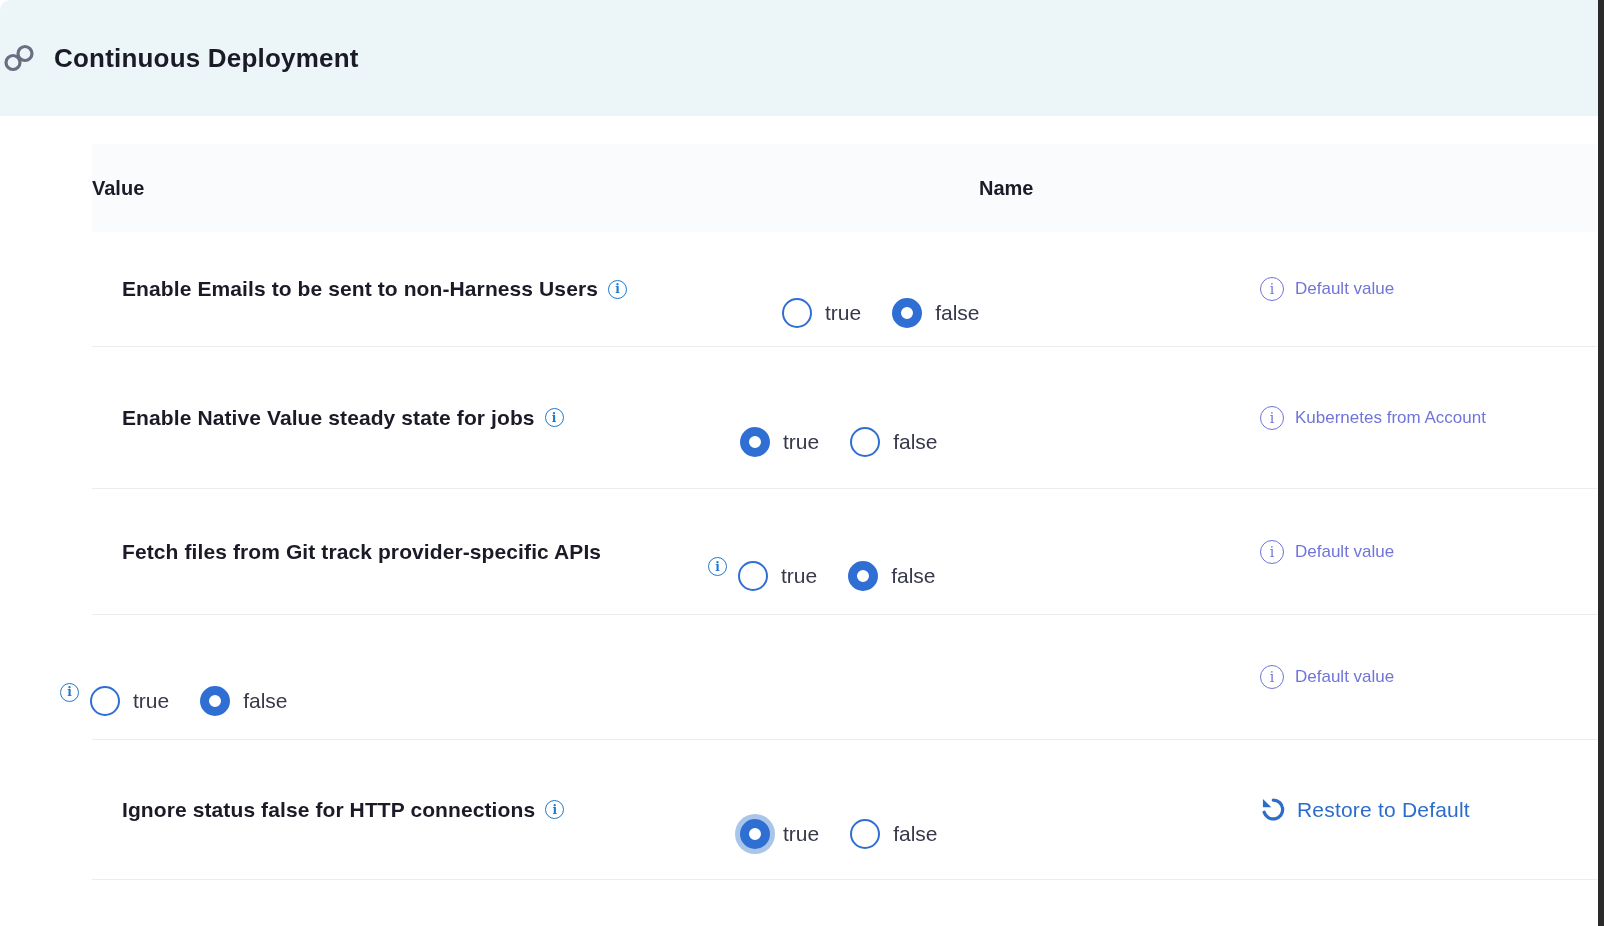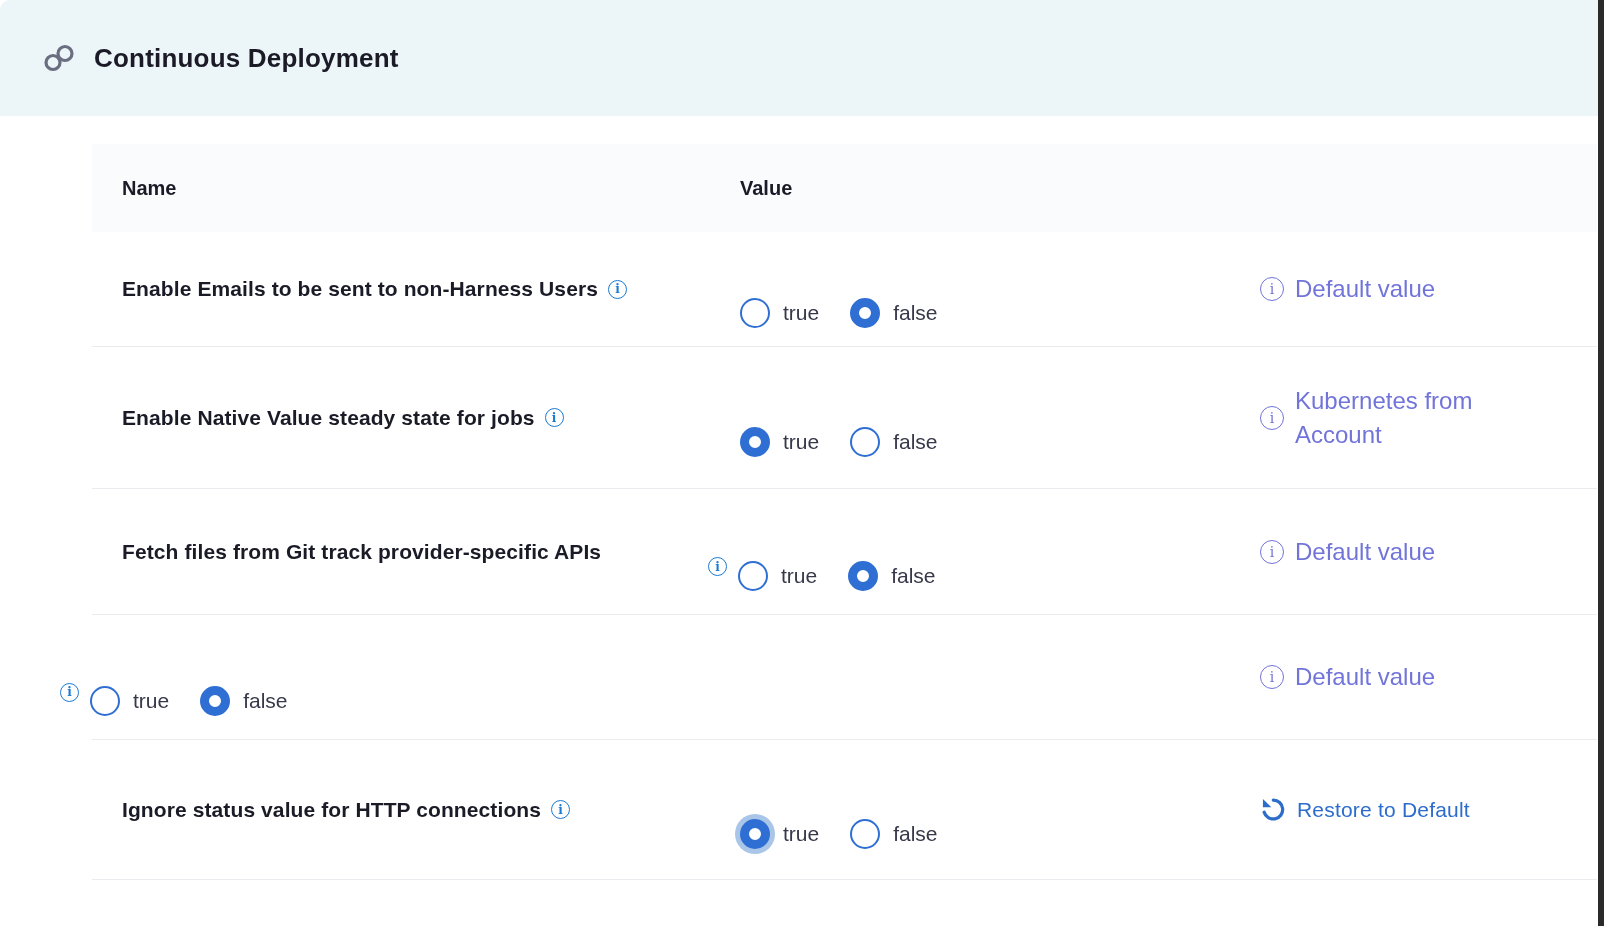--- a/index.html
+++ b/index.html
@@ -13,42 +13,41 @@
   
   .edge-strip {
     position: absolute; top: 0; right: 0; width: 6px; height: 100%;
     background: var(--edge-strip, #2a2a2a);
   }
   
   .header-band {
     height: 116px;
     background: var(--header-bg, #ecf6f9);
     display: flex; align-items: center;
-    padding-left: 40px;
     border-top-left-radius: 10px;
   }
   .link-icon { width: 38px; height: 34px; display: inline-flex; align-items: center; margin-right: 16px; cursor: pointer; }
   .page-title {
     font-size: 26px; font-weight: 700; color: var(--title-color, #1b1b28);
     letter-spacing: 0.2px;
   }
   
   .settings-table { margin-left: 92px; margin-right: 7px; margin-top: 28px; }
   .thead {
     background: var(--thead-bg, #fafbfd);
     height: 88px; display: flex; align-items: center;
   }
   .th { font-size: 20px; font-weight: 700; color: var(--title-color, #1b1b28); }
   .th-name { flex: 0 0 618px; margin-left: 30px; }
   .th-value { flex: 1; }
   .row {
     display: flex; align-items: center;
     border-bottom: 1px solid var(--row-border, #ebecf0);
   }
-  .row-h1 { height: 115px; }
+  .row-h1 { height: 115px; gap: 42px; }
   .row-h2 { height: 142px; }
   .row-h3 { height: 126px; }
   .row-h4 { height: 125px; }
   .row-h5 { height: 140px; }
   .cell-name {
     flex: 0 0 648px; padding-left: 30px;
     display: flex; align-items: center;
   }
   .setting-label {
     font-size: 21px; font-weight: 700; color: var(--label-color, #1b1b28);
@@ -86,21 +85,21 @@
   .status-i {
     display: inline-flex; align-items: center; justify-content: center;
     width: 24px; height: 24px; border-radius: 50%;
     border: 1.7px solid var(--status-purple, #7174d9);
     color: var(--status-purple, #7174d9);
     font-family: "DejaVu Serif", serif;
     font-size: 14px; line-height: 1;
     margin-right: 11px; flex: 0 0 auto; cursor: pointer;
   }
   .status-text {
-    font-size: 24px; font-weight: 500; color: var(--status-purple, #7174d9);
+    font-size: 17px; font-weight: 500; color: var(--status-purple, #7174d9);
     max-width: 200px; line-height: 34px;
   }
   .restore-btn {
     display: inline-flex; align-items: center; background: none; border: none;
     cursor: pointer; padding: 0;
   }
   .restore-icon { width: 27px; height: 27px; margin-right: 10px; flex: 0 0 auto; }
   .restore-text {
     font-family: "Liberation Sans", sans-serif;
     font-size: 21px; font-weight: 400; color: var(--restore-blue, #2c6ccb);
@@ -118,22 +117,22 @@
       <circle cx="13" cy="21.5" r="7" fill="none" stroke="#6b6e80" stroke-width="3.2"></circle>
       <circle cx="25" cy="12.5" r="7" fill="none" stroke="#6b6e80" stroke-width="3.2"></circle>
     </svg>
   </span>
   <span class="page-title">Continuous Deployment</span>
 </div>
 
 <div class="settings-table">
 
   <div class="thead">
+    <span class="th th-value">Value</span>
     <span class="th th-name">Name</span>
-    <span class="th th-value">Value</span>
   </div>
 
   <div class="row row-h1">
     <div class="cell-name">
       <span class="setting-label nowrap">Enable Emails to be sent to non-Harness Users</span>
       <span class="info-i">i</span>
     </div>
     <div class="cell-value">
       <span class="radio"></span>
       <span class="radio-label">true</span>
@@ -189,21 +188,21 @@
       <span class="radio-label">false</span>
     </div>
     <div class="cell-status">
       <span class="status-i">i</span>
       <span class="status-text">Default value</span>
     </div>
   </div>
 
   <div class="row row-h5">
     <div class="cell-name">
-      <span class="setting-label nowrap">Ignore status value for HTTP connections</span>
+      <span class="setting-label nowrap">Ignore status false for HTTP connections</span>
       <span class="info-i">i</span>
     </div>
     <div class="cell-value">
       <span class="radio selected focused"></span>
       <span class="radio-label">true</span>
       <span class="radio second"></span>
       <span class="radio-label">false</span>
     </div>
     <div class="cell-status">
       <button class="restore-btn">

